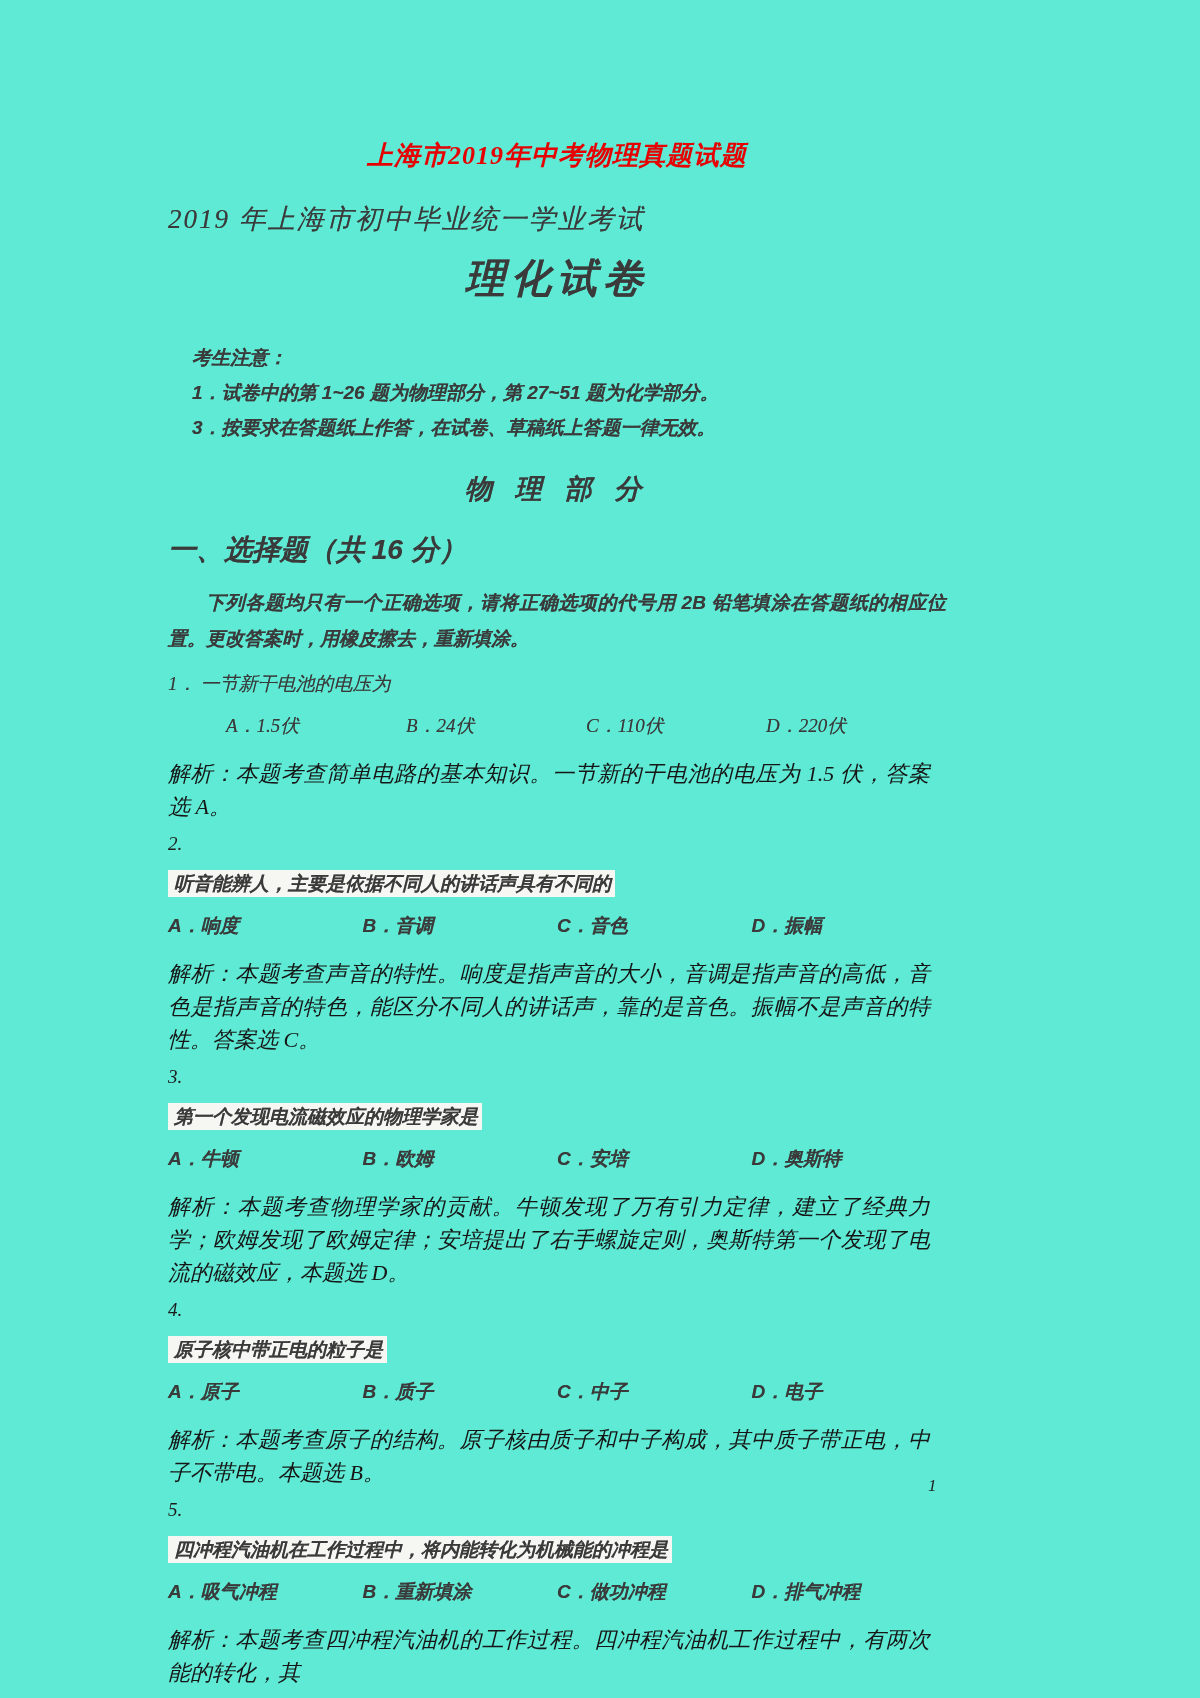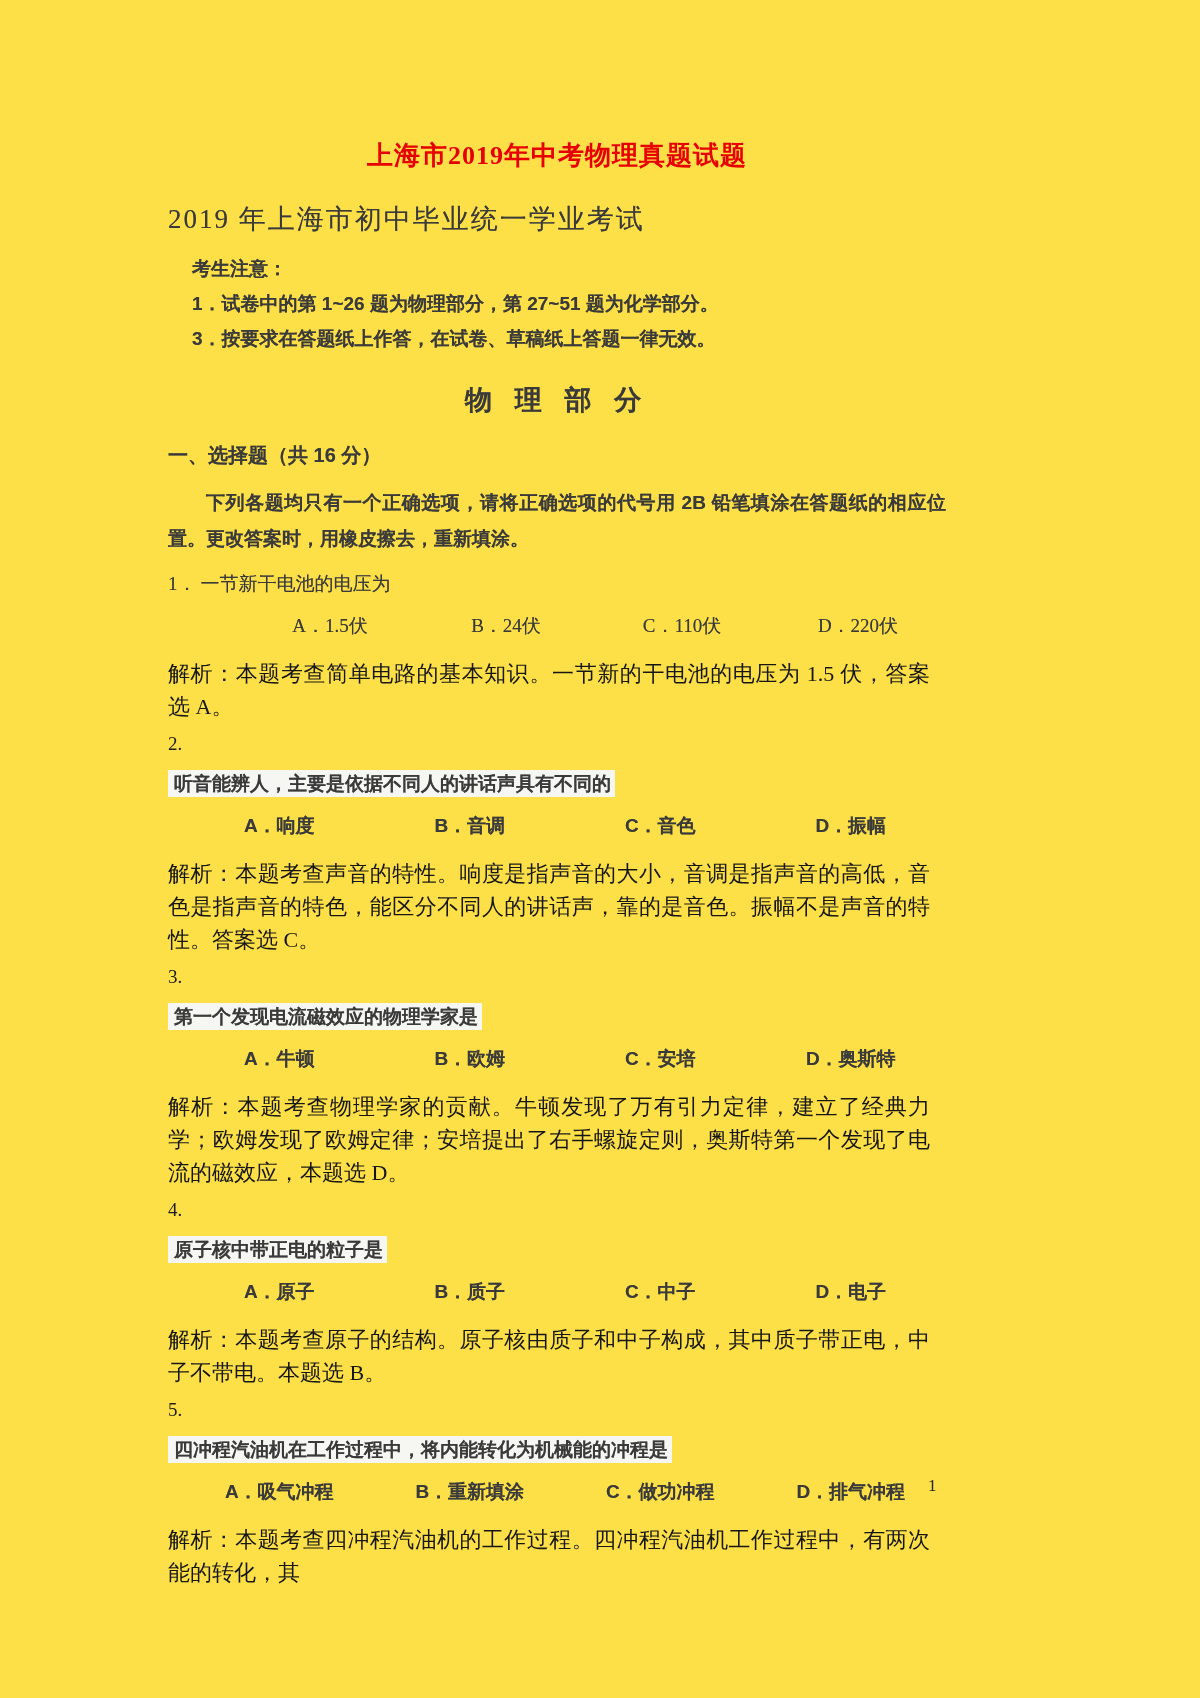--- a/index.html
+++ b/index.html
@@ -10,21 +10,22 @@
   body {
     width: 1200px;
     height: 1698px;
     position: relative;
     font-family: "Liberation Serif", "DejaVu Serif", serif;
     color: #1d1d1d;
   }
   .page {
     position: absolute;
     inset: 0;
-    background: #fde047;
+    background: #5eead4;
+    font-style: italic;
   }
   .content {
     position: absolute;
     left: 168px;
     top: 138px;
     width: 778px;
   }
   
   .doc-title {
     margin: 0 0 28px 0;
@@ -65,21 +66,21 @@
     font-size: 19px;
   }
   .section-title {
     text-align: center;
     font-size: 27px;
     font-weight: bold;
     letter-spacing: 8px;
     margin: 20px 0 24px 0;
   }
   .subsection-title {
-    font-size: 20px;
+    font-size: 28px;
     margin-bottom: 16px;
   }
   .instructions {
     margin: 0 0 14px 0;
     font-size: 19px;
     line-height: 36px;
     text-align: justify;
     text-indent: 2em;
   }
   .qnum {
@@ -94,22 +95,21 @@
   }
   .stem-band {
     background: #f6f6f2;
     padding: 3px 4px 3px 6px;
     width: fit-content;
     min-width: 70%;
   }
   .options {
     display: flex;
     font-size: 19px;
-    margin: 0 0 18px 16px;
-    text-align: center;
+    margin: 0 0 18px 0;
   }
   .options .opt {
     flex: 1 1 25%;
   }
   .options.indented {
     padding-left: 58px;
   }
   .analysis {
     margin: 4px 16px 10px 0;
     font-size: 22px;
@@ -135,20 +135,21 @@
 </head>
 <body>
 
 <div class="page">
   <div class="content">
 
     <h1 class="doc-title">上海市2019年中考物理真题试题</h1>
 
     <div>
       <div class="exam-header scan">2019 年上海市初中毕业统一学业考试</div>
+      <div class="paper-title scan">理化试卷</div>
     </div>
 
     <div class="notices scan scan-sans">
       <div class="notice-heading">考生注意：</div>
       <div class="notice-item">1．试卷中的第 1~26 题为物理部分，第 27~51 题为化学部分。</div>
       <div class="notice-item">3．按要求在答题纸上作答，在试卷、草稿纸上答题一律无效。</div>
     </div>
 
     <div class="section-title scan">物  理  部  分</div>
 

